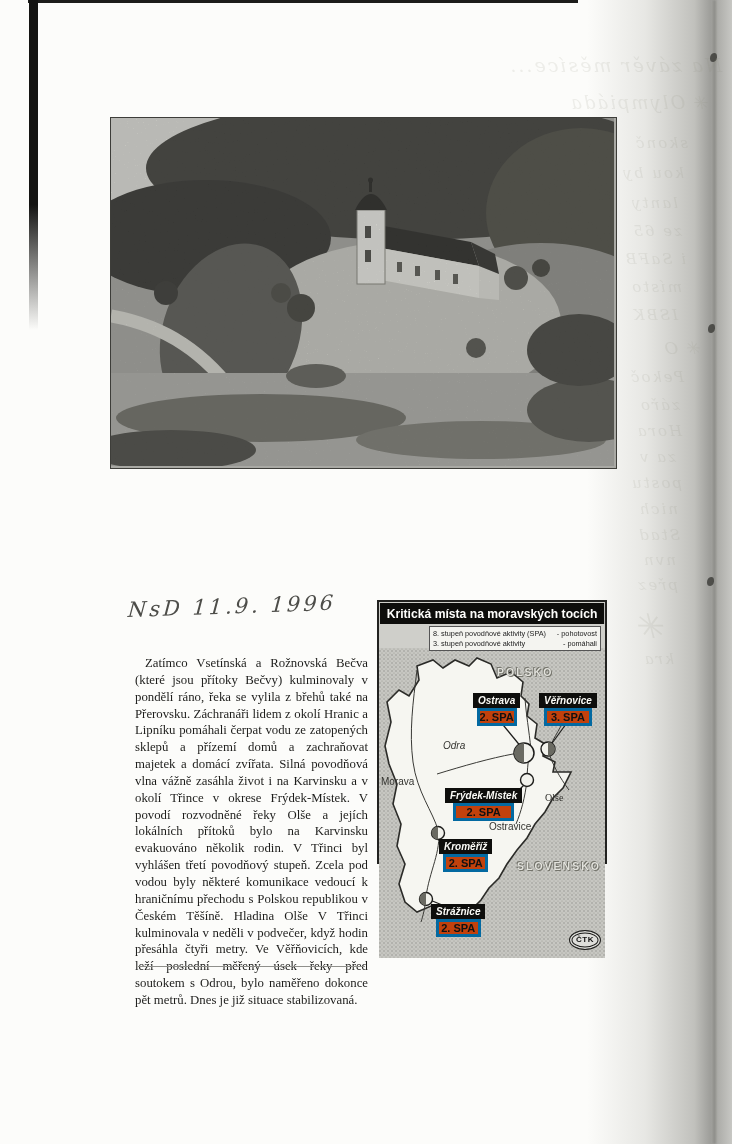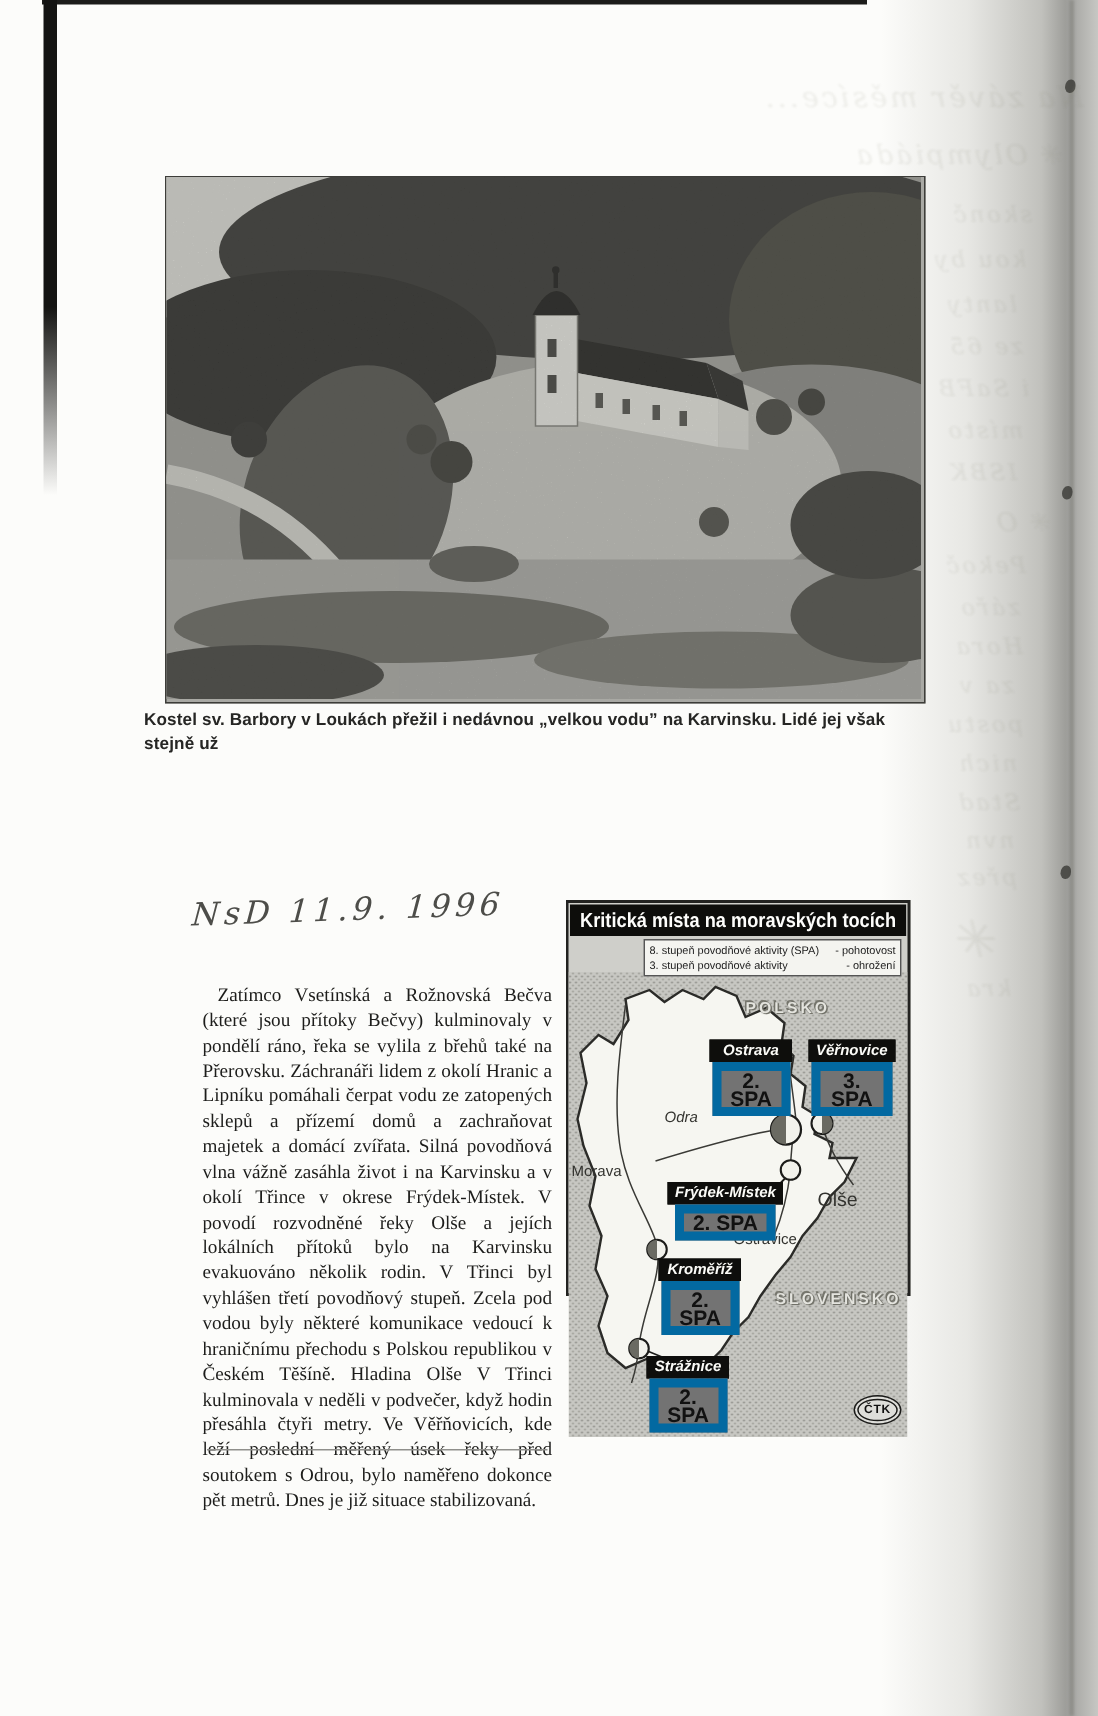--- a/index.html
+++ b/index.html
@@ -49,21 +49,21 @@
   #map-legend{position:absolute;left:50px;top:24px;width:172px;background:#f4f4f0;border:1px solid #555;
               font-size:7.3px;line-height:9.5px;color:#222;padding:2px 3px;box-sizing:border-box;}
   .leg-row{display:flex;justify-content:space-between;white-space:nowrap;}
   #map-geo{position:absolute;left:0;top:0;}
   .map-label{position:absolute;font-size:9px;color:#33332f;}
   .region-label{position:absolute;font-weight:bold;font-size:10.5px;letter-spacing:2px;color:#e4e4de;
                 text-shadow:0 0 1px #55554f,1px 1px 0 #78786f,-1px -1px 0 #78786f;}
   .flag{position:absolute;}
   .flag-name{background:#0e0e0c;color:#fbfbf7;font-style:italic;font-weight:bold;font-size:10px;
              line-height:13px;padding:0 4px;border:1px solid #0e0e0c;white-space:nowrap;text-align:center;}
-  .flag-spa{background:#737373;color:#111;border:6px solid #0369a1;font-weight:bold;font-size:14px;
+  .flag-spa{background:#c2410c;color:#111;border:3px solid #0369a1;font-weight:bold;font-size:11px;
             line-height:12px;text-align:center;margin:0 auto;width:72%;}
   #ctk{position:absolute;left:190px;top:328px;width:30px;height:18px;border:1.5px solid #1b1b19;
        border-radius:50%;background:#dededa;box-shadow:inset 0 0 0 1.5px #dededa,inset 0 0 0 2.5px #1b1b19;
        font-weight:bold;font-size:8px;color:#111;text-align:center;line-height:18px;letter-spacing:.5px;}
 </style>
 </head>
 <body>
 
 <div class="abs" id="top-edge"></div>
 <div class="abs" id="left-bar"></div>
@@ -143,21 +143,20 @@
     <circle cx="170" cy="175" r="10" fill="#45453e"></circle>
     <circle cx="405" cy="160" r="12" fill="#4a4a42"></circle>
     <circle cx="430" cy="150" r="9" fill="#3e3e37"></circle>
     <circle cx="365" cy="230" r="10" fill="#505049"></circle>
     <circle cx="55" cy="175" r="12" fill="#33332e"></circle>
     <rect width="503" height="348" filter="url(#grain)" opacity="0.3"></rect>
   </svg>
 </div>
 
 <div class="abs" id="caption">
-  <div>Kostel sv. Barbory v Loukách přežil i nedávnou „velkou vodu” na Karvinsku. Lidé jej však stejně už</div>
 </div>
 
 <div class="abs" id="hand-note">NsD 11.9. 1996</div>
 
 <div class="abs" id="article">
   <p>Zatímco Vsetínská a Rožnovská Bečva (které jsou přítoky Bečvy) kulminovaly v pondělí ráno, řeka se vylila z břehů také na Přerovsku. Záchranáři lidem z okolí Hranic a Lipníku pomáhali čerpat vodu ze zatopených sklepů a přízemí domů a zachraňovat majetek a domácí zvířata. Silná povodňová vlna vážně zasáhla život i na Karvinsku a v okolí Třince v okrese Frýdek-Místek. V povodí rozvodněné řeky Olše a jejích lokálních přítoků bylo na Karvinsku evakuováno několik rodin. V Třinci byl vyhlášen třetí povodňový stupeň. Zcela pod vodou byly některé komunikace vedoucí k hraničnímu přechodu s Polskou republikou v Českém Těšíně. Hladina Olše V Třinci kulminovala v neděli v podvečer, když hodin přesáhla čtyři metry. Ve Věřňovicích, kde leží poslední měřený úsek řeky před soutokem s Odrou, bylo naměřeno dokonce pět metrů. Dnes je již situace stabilizovaná.</p>
 </div>
 <div class="abs" id="article-rule"></div>
 
 <div class="abs" id="map">
@@ -204,30 +203,30 @@
   </svg>
 
   <div id="map-title">Kritická místa na moravských tocích</div>
   <div id="map-legend">
     <div class="leg-row">
       <span>8. stupeň povodňové aktivity (SPA)</span>
       <span>- pohotovost</span>
     </div>
     <div class="leg-row">
       <span>3. stupeň povodňové aktivity</span>
-      <span>- ohrožení</span>
+      <span>- pomáhali</span>
     </div>
   </div>
 
   <div class="region-label" style="left:118px;top:64px;">POLSKO</div>
   <div class="region-label" style="left:138px;top:258px;">SLOVENSKO</div>
 
   <div class="map-label" style="left:64px;top:138px;font-size:10px;font-style:italic;">Odra</div>
   <div class="map-label" style="left:2px;top:174px;font-size:10px;">Morava</div>
-  <div class="map-label" style="left:166px;top:190px;font-size:13px;">Olše</div>
+  <div class="map-label" style="left:166px;top:190px;font-size:10px;font-family:Liberation Serif, serif;">Olše</div>
   <div class="map-label" style="left:110px;top:219px;font-size:10px;">Ostravice</div>
 
   <div class="flag" style="left:94px;top:91px;">
     <div class="flag-name">Ostrava</div>
     <div class="flag-spa">2. SPA</div>
   </div>
   <div class="flag" style="left:160px;top:91px;">
     <div class="flag-name">Věřnovice</div>
     <div class="flag-spa">3. SPA</div>
   </div>

